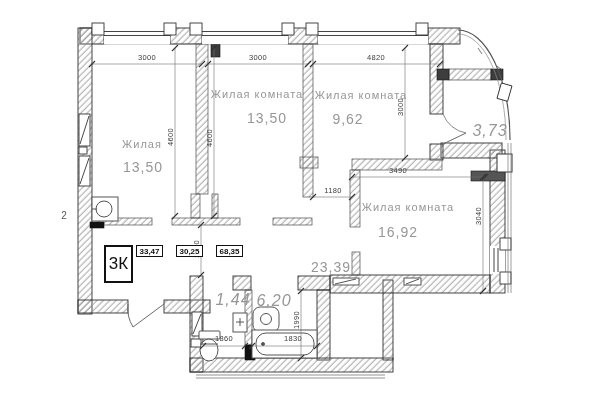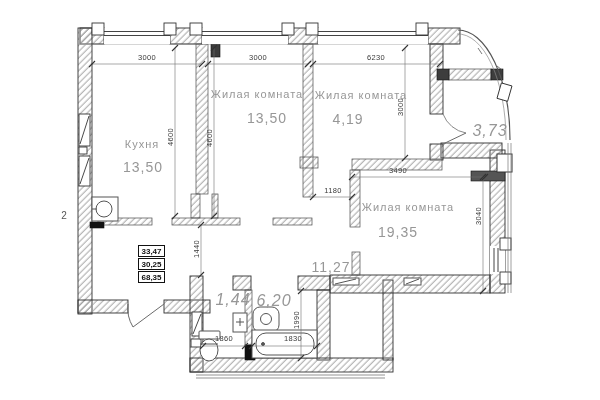--- a/index.html
+++ b/index.html
@@ -9,21 +9,21 @@
   .lbl{position:absolute;transform:translate(-50%,-50%);white-space:nowrap;line-height:1;}
   .room-name{font-size:11px;color:#979797;letter-spacing:1px;}
   .room-area{font-size:14px;color:#979797;letter-spacing:1px;}
   .room-area.sm{font-size:16px;font-style:italic;}
   .dim{font-size:7.5px;color:#3a3a3a;letter-spacing:.3px;}
   .dim.v{transform:translate(-50%,-50%) rotate(-90deg);}
   .axis{font-size:10px;color:#555;}
   .stamp{position:absolute;left:104px;top:245px;display:flex;gap:3px;}
   .stamp-type{width:25px;height:34px;border:2px solid #111;background:#fff;color:#111;
       font-size:17px;display:flex;align-items:center;justify-content:center;}
-  .stamp-vals{display:flex;flex-direction:column;gap:1px;margin-left:34px;}
+  .stamp-vals{display:flex;flex-direction:row;gap:13px;}
   .stamp-vals .cell{width:25px;height:10px;border:1.5px solid #111;background:#fff;color:#111;
       font-size:8px;font-weight:bold;display:flex;align-items:center;justify-content:center;}
 </style>
 </head>
 <body>
 
 <div class="plan">
 
   <svg width="600" height="400" viewBox="0 0 600 400">
     <defs>
@@ -216,54 +216,55 @@
         <path d="M298,294 L304,288"></path>
           <path d="M298,361 L304,355"></path>
         <path d="M200,349 L206,343"></path>
           <path d="M242,349 L248,343"></path>
         <path d="M249,349 L255,343"></path>
           <path d="M314,349 L320,343"></path>
       </g>
     </g>
   </svg>
 
-  <div class="lbl room-name" style="left:142px;top:144px">Кухня</div>
+  <div class="lbl room-name" style="left:142px;top:144px">Жилая</div>
   <div class="lbl room-area" style="left:143px;top:167px">13,50</div>
 
   <div class="lbl room-name" style="left:257px;top:94px">Жилая комната</div>
   <div class="lbl room-area" style="left:267px;top:118px">13,50</div>
 
   <div class="lbl room-name" style="left:361px;top:95px">Жилая комната</div>
-  <div class="lbl room-area" style="left:348px;top:119px">4,19</div>
+  <div class="lbl room-area" style="left:348px;top:119px">9,62</div>
 
   <div class="lbl room-name" style="left:408px;top:207px">Жилая комната</div>
-  <div class="lbl room-area" style="left:398px;top:232px">19,35</div>
+  <div class="lbl room-area" style="left:398px;top:232px">16,92</div>
 
   <div class="lbl room-area sm" style="left:490px;top:131px">3,73</div>
-  <div class="lbl room-area" style="left:331px;top:267px">11,27</div>
+  <div class="lbl room-area" style="left:331px;top:267px">23,39</div>
   <div class="lbl room-area sm" style="left:233px;top:300px">1,44</div>
   <div class="lbl room-area sm" style="left:274px;top:301px">6,20</div>
 
   <div class="lbl dim" style="left:147px;top:58px">3000</div>
   <div class="lbl dim" style="left:258px;top:58px">3000</div>
-  <div class="lbl dim" style="left:376px;top:58px">6230</div>
+  <div class="lbl dim" style="left:376px;top:58px">4820</div>
   <div class="lbl dim v" style="left:171px;top:137px">4600</div>
   <div class="lbl dim v" style="left:210px;top:138px">4600</div>
   <div class="lbl dim v" style="left:401px;top:107px">3000</div>
   <div class="lbl dim" style="left:398px;top:171px">3490</div>
   <div class="lbl dim" style="left:333px;top:191px">1180</div>
   <div class="lbl dim v" style="left:479px;top:216px">3040</div>
   <div class="lbl dim v" style="left:197px;top:249px">1440</div>
   <div class="lbl dim v" style="left:297px;top:320px">1990</div>
   <div class="lbl dim" style="left:224px;top:339px">1860</div>
   <div class="lbl dim" style="left:293px;top:339px">1830</div>
 
   <div class="lbl axis" style="left:64px;top:216px">2</div>
 
   <div class="stamp">
+    <div class="stamp-type">3К</div>
     <div class="stamp-vals">
       <div class="cell">33,47</div>
       <div class="cell">30,25</div>
       <div class="cell">68,35</div>
     </div>
   </div>
 
 </div>
 
 </body></html>

